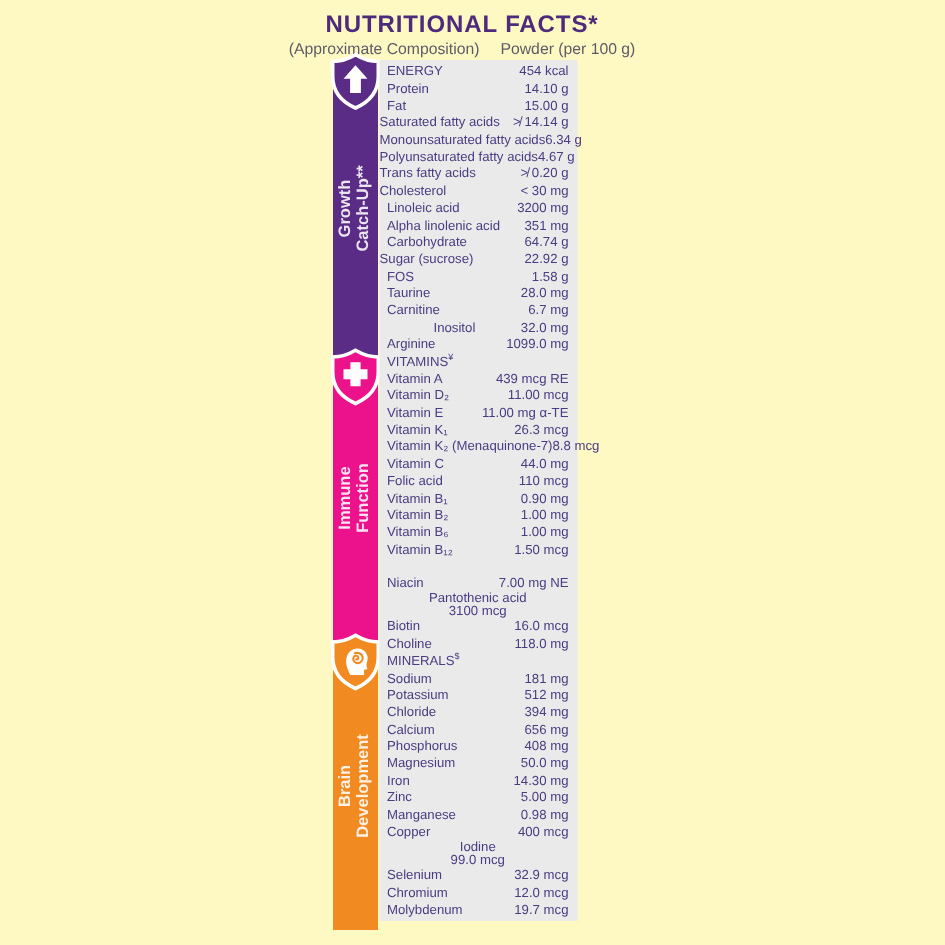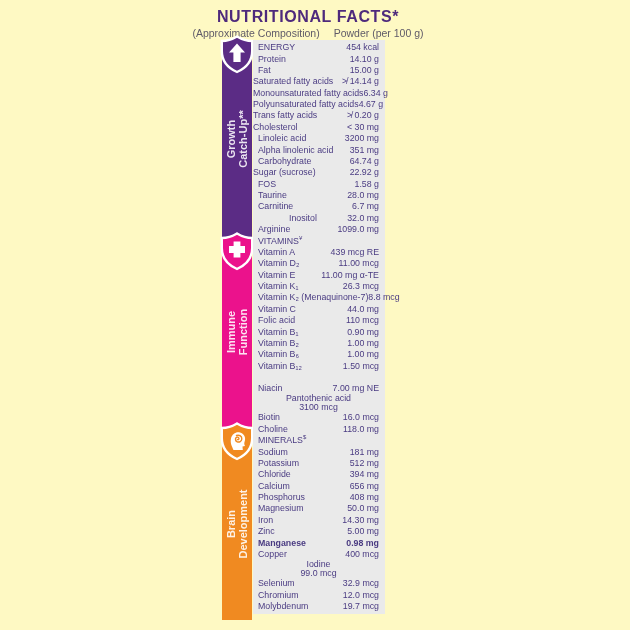--- a/index.html
+++ b/index.html
@@ -256,21 +256,21 @@
         <span class="val">50.0 mg</span>
       </div>
       <div class="row" style="color: rgb(74, 59, 130);">
         <span class="lab">Iron</span>
         <span class="val">14.30 mg</span>
       </div>
       <div class="row" style="color: rgb(74, 59, 130);">
         <span class="lab">Zinc</span>
         <span class="val">5.00 mg</span>
       </div>
-      <div class="row" style="color: rgb(74, 59, 130); font-weight: bold;">
+      <div class="row" style="color: rgb(74, 59, 130);">
         <span class="lab">Manganese</span>
         <span class="val">0.98 mg</span>
       </div>
       <div class="row" style="color: rgb(74, 59, 130);">
         <span class="lab">Copper</span>
         <span class="val">400 mcg</span>
       </div>
       <div class="row" style="color: rgb(74, 59, 130); flex-direction: column;">
         <span class="lab">Iodine</span>
         <span class="val">99.0 mcg</span>

